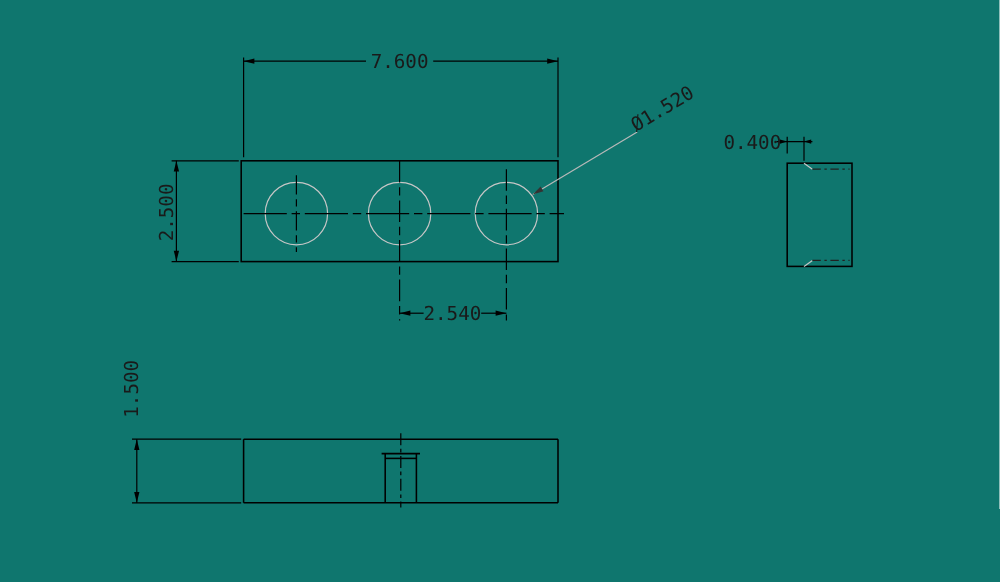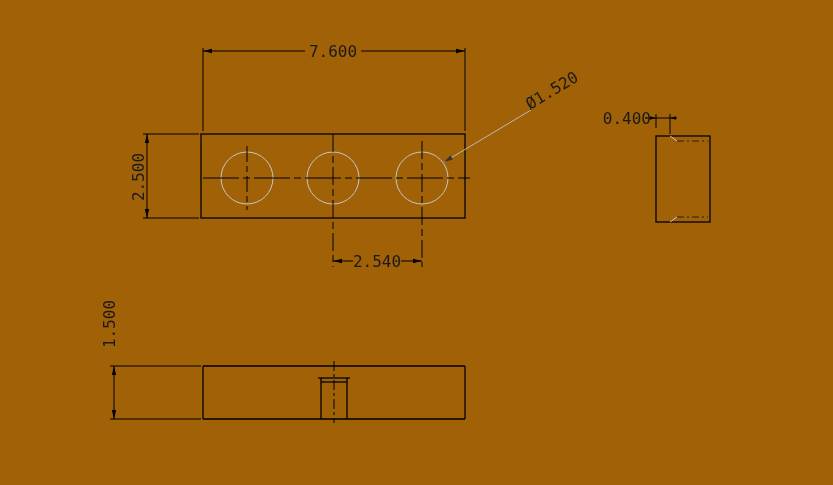--- a/index.html
+++ b/index.html
@@ -5,21 +5,21 @@
   html, body {
     margin: 0;
     padding: 0;
     background: #ffffff;
     font-family: "DejaVu Sans Mono", "Liberation Mono", monospace;
   }
   #canvas {
     position: relative;
     width: 833px;
     height: 485px;
-    background: #a16207;
+    background: #0f766e;
     overflow: hidden;
   }
   svg text {
     font-family: "DejaVu Sans Mono", "Liberation Mono", monospace;
     font-size: 16px;
     fill: #1a1a1a;
   }
   .outline { stroke: #000000; stroke-width: 1.3; fill: none; }
   .thinline { stroke: #c6c6c6; stroke-width: 1; fill: none; }
   .dimline { stroke: #000000; stroke-width: 1; fill: none; }

